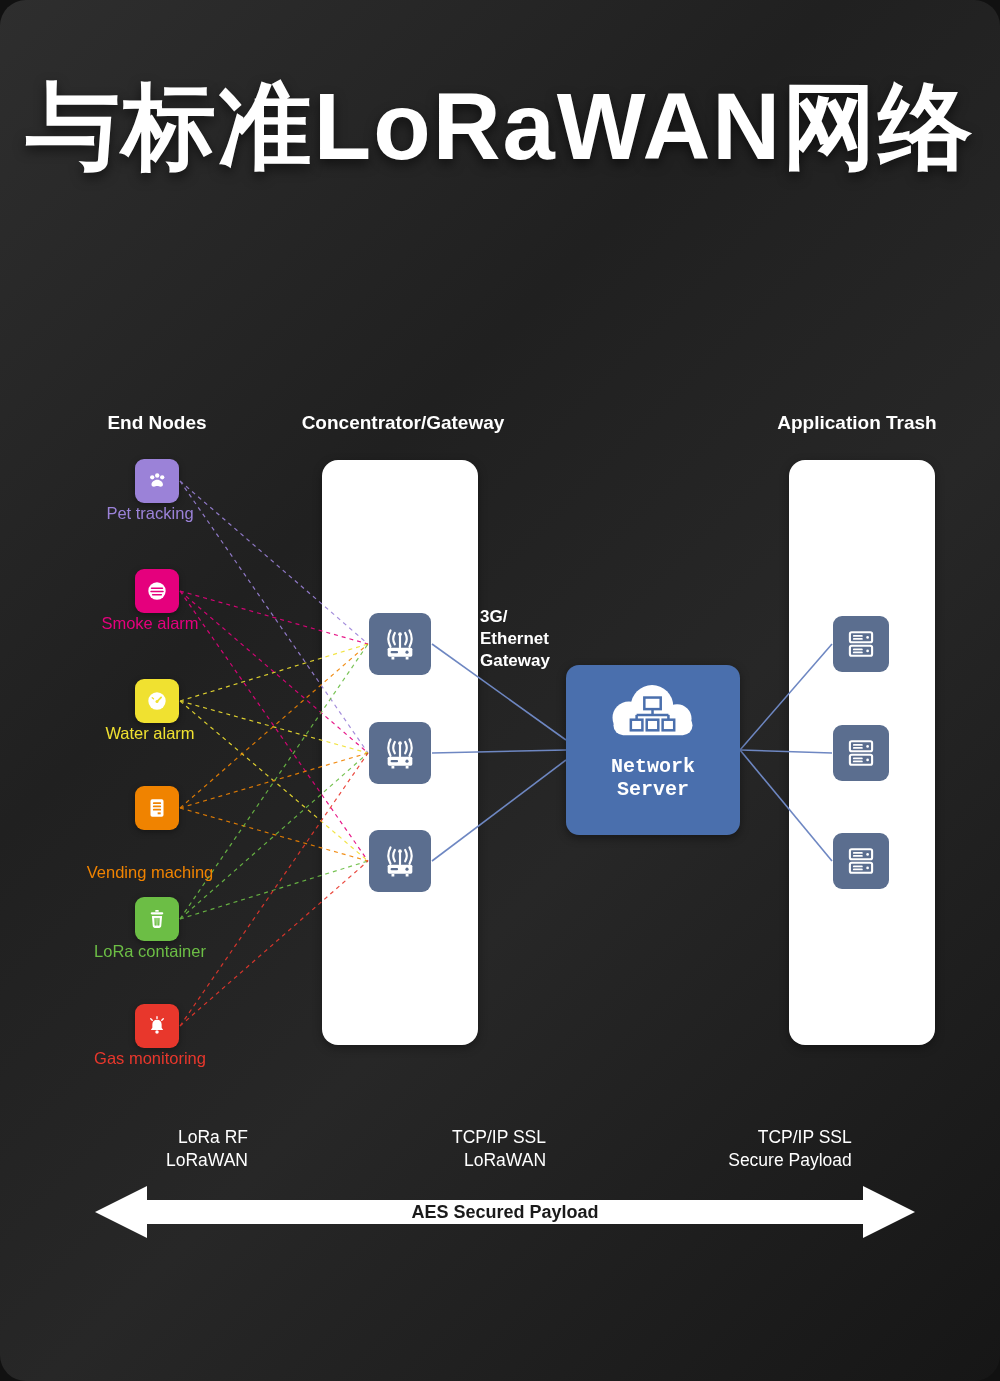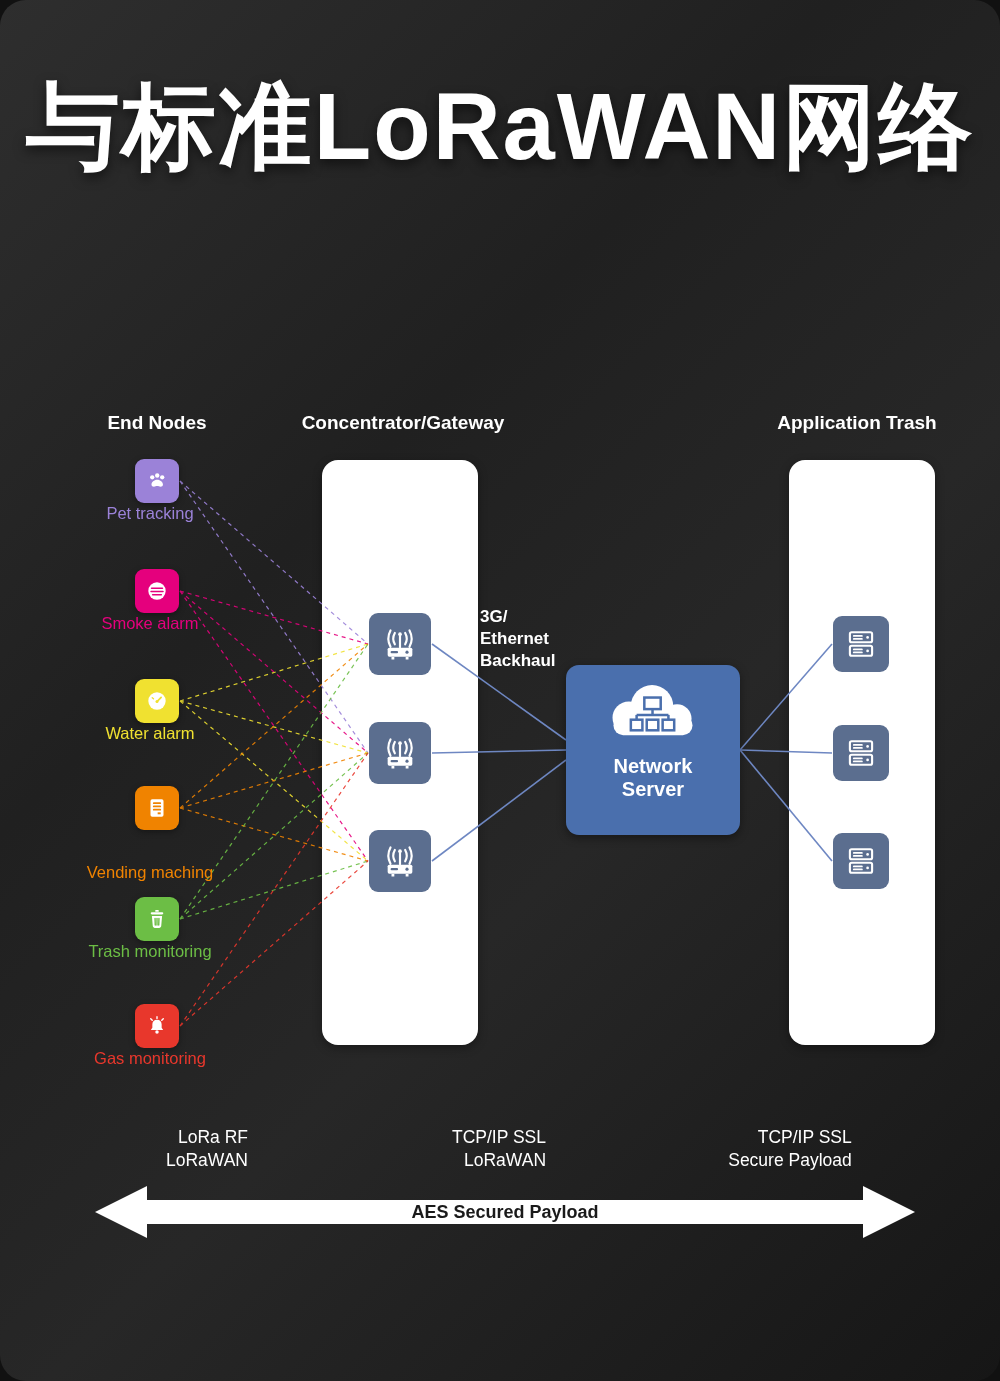--- a/index.html
+++ b/index.html
@@ -41,21 +41,21 @@
   }
   .backhaul{
     position:absolute;left:480px;top:606px;z-index:3;
     color:#fff;font-weight:700;font-size:17px;line-height:22px;
   }
   .ns-box{
     position:absolute;left:566px;top:665px;width:174px;height:170px;
     border-radius:13px;z-index:3;display:flex;flex-direction:column;
     align-items:center;box-shadow:0 3px 10px rgba(0,0,0,.4);
   }
-  .ns-label{color:#fff;font-weight:700;font-size:20px;line-height:23px;text-align:center;}
+  .ns-label{color:#fff;font-weight:700;font-size:20px;line-height:23px;text-align:center;font-family:Liberation Mono, monospace;}
   .bottom-label{
     position:absolute;top:1126px;transform:translateX(-50%);text-align:right;
     color:#fff;font-weight:400;font-size:17.5px;line-height:23px;white-space:nowrap;z-index:3;
   }
   #wires{position:absolute;left:0;top:0;z-index:2;pointer-events:none;}
   #arrow{position:absolute;left:95px;top:1180px;z-index:2;}
 </style>
 </head>
 <body>
 
@@ -148,21 +148,21 @@
         <rect x="6.2" y="5.8" width="11.6" height="2" rx="1"></rect>
         <path d="M7.3 9.2h9.4l-.8 9.3c-.08 1-.9 1.7-1.9 1.7H10c-1 0-1.8-.7-1.9-1.7l-.8-9.3z"></path>
       </g>
       <g stroke="currentColor" stroke-width="1.3" stroke-linecap="round">
         <line x1="10.2" y1="11.5" x2="10.4" y2="17.5"></line>
           <line x1="12" y1="11.5" x2="12" y2="17.5"></line>
           <line x1="13.8" y1="11.5" x2="13.6" y2="17.5"></line>
       </g>
     </svg>
   </div>
-  <div class="node-label" style="left: 40px; top: 942px; color: rgb(108, 190, 69);">Trash monitoring</div>
+  <div class="node-label" style="left: 40px; top: 942px; color: rgb(108, 190, 69);">LoRa container</div>
 
   <div class="node-icon" style="left: 135px; top: 1004px; background-color: rgb(232, 55, 44); color: rgb(232, 55, 44);">
     <svg viewBox="0 0 24 24" width="26" height="26">
       <g fill="#fff">
         <path d="M12 6.2c-2.6 0-4.3 1.9-4.3 4.3v3l-1.4 2.2h11.4l-1.4-2.2v-3c0-2.4-1.7-4.3-4.3-4.3z"></path>
         <circle cx="12" cy="17.6" r="1.6"></circle>
       </g>
       <g stroke="#fff" stroke-width="1.3" stroke-linecap="round">
         <line x1="6.2" y1="5.4" x2="7.6" y2="6.8"></line>
           <line x1="17.8" y1="5.4" x2="16.4" y2="6.8"></line>
@@ -222,21 +222,21 @@
       <rect x="6.9" y="19.8" width="1.7" height="1.5" fill="#fff"></rect>
       <rect x="15.4" y="19.8" width="1.7" height="1.5" fill="#fff"></rect>
       <line x1="7" y1="16.9" x2="10.2" y2="16.9" stroke="currentColor" stroke-width="1.3" stroke-linecap="round"></line>
       <circle cx="16.2" cy="16.9" r="0.95" fill="currentColor"></circle>
     </svg>
   </div>
 
   <div class="backhaul">
     <div>3G/</div>
     <div>Ethernet</div>
-    <div>Backhaul</div>
+    <div>Gateway</div>
   </div>
 
   <div class="ns-box" style="background-color: rgb(74, 111, 173); color: rgb(74, 111, 173);">
     <svg viewBox="0 0 110 72" width="106" height="70" style="margin-top:12px">
       <g fill="#fff">
         <circle cx="30" cy="42" r="17"></circle>
           <circle cx="54" cy="30" r="22"></circle>
           <circle cx="80" cy="43" r="15"></circle>
         <rect x="14" y="40" width="82" height="20" rx="10"></rect>
       </g>

